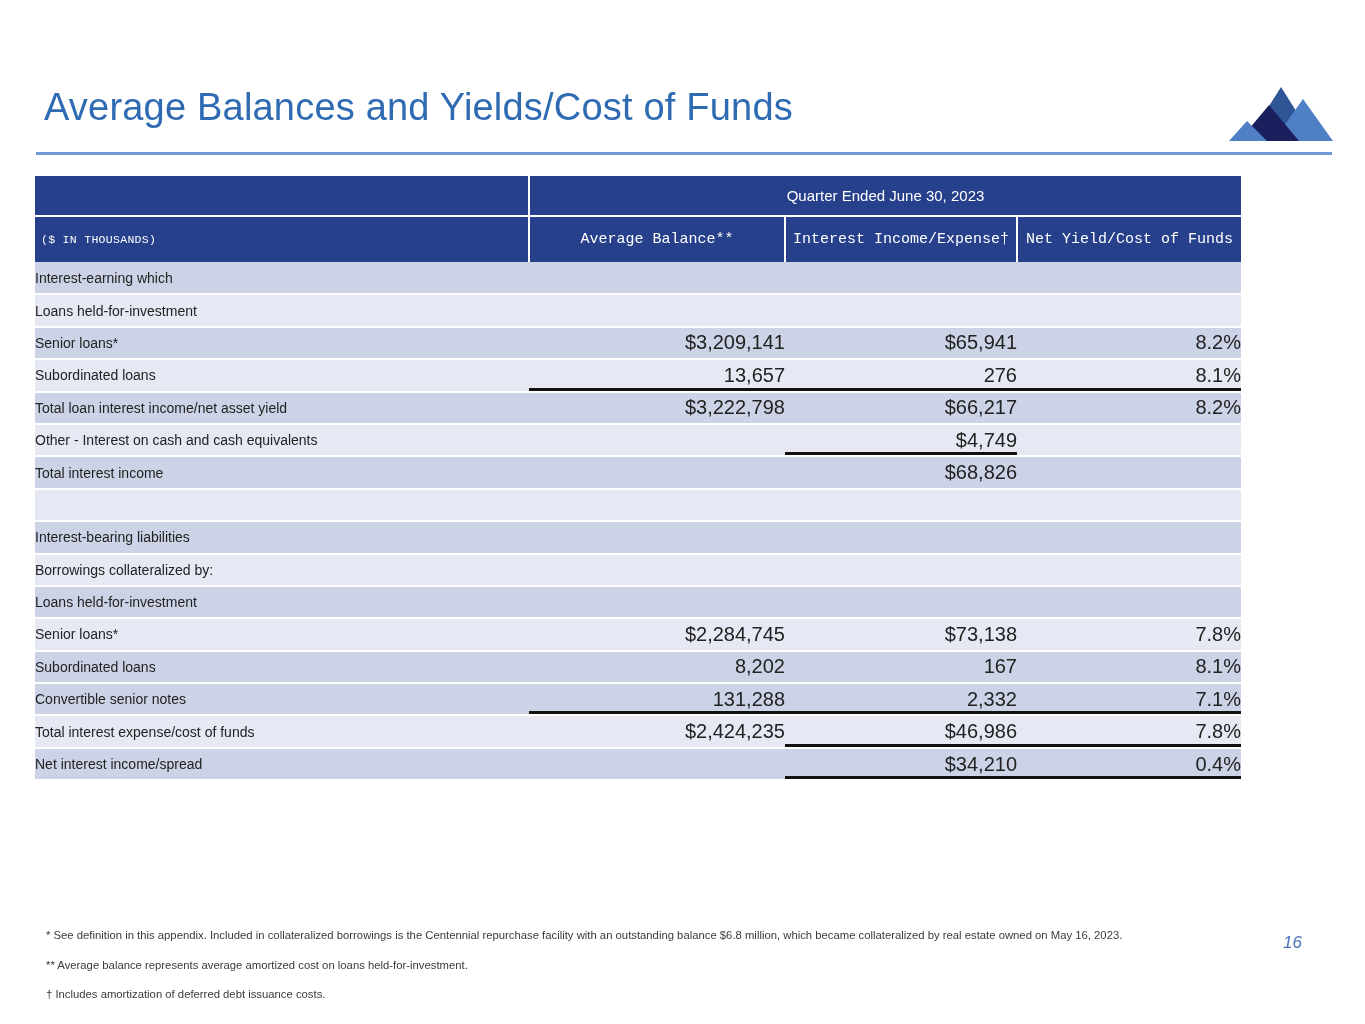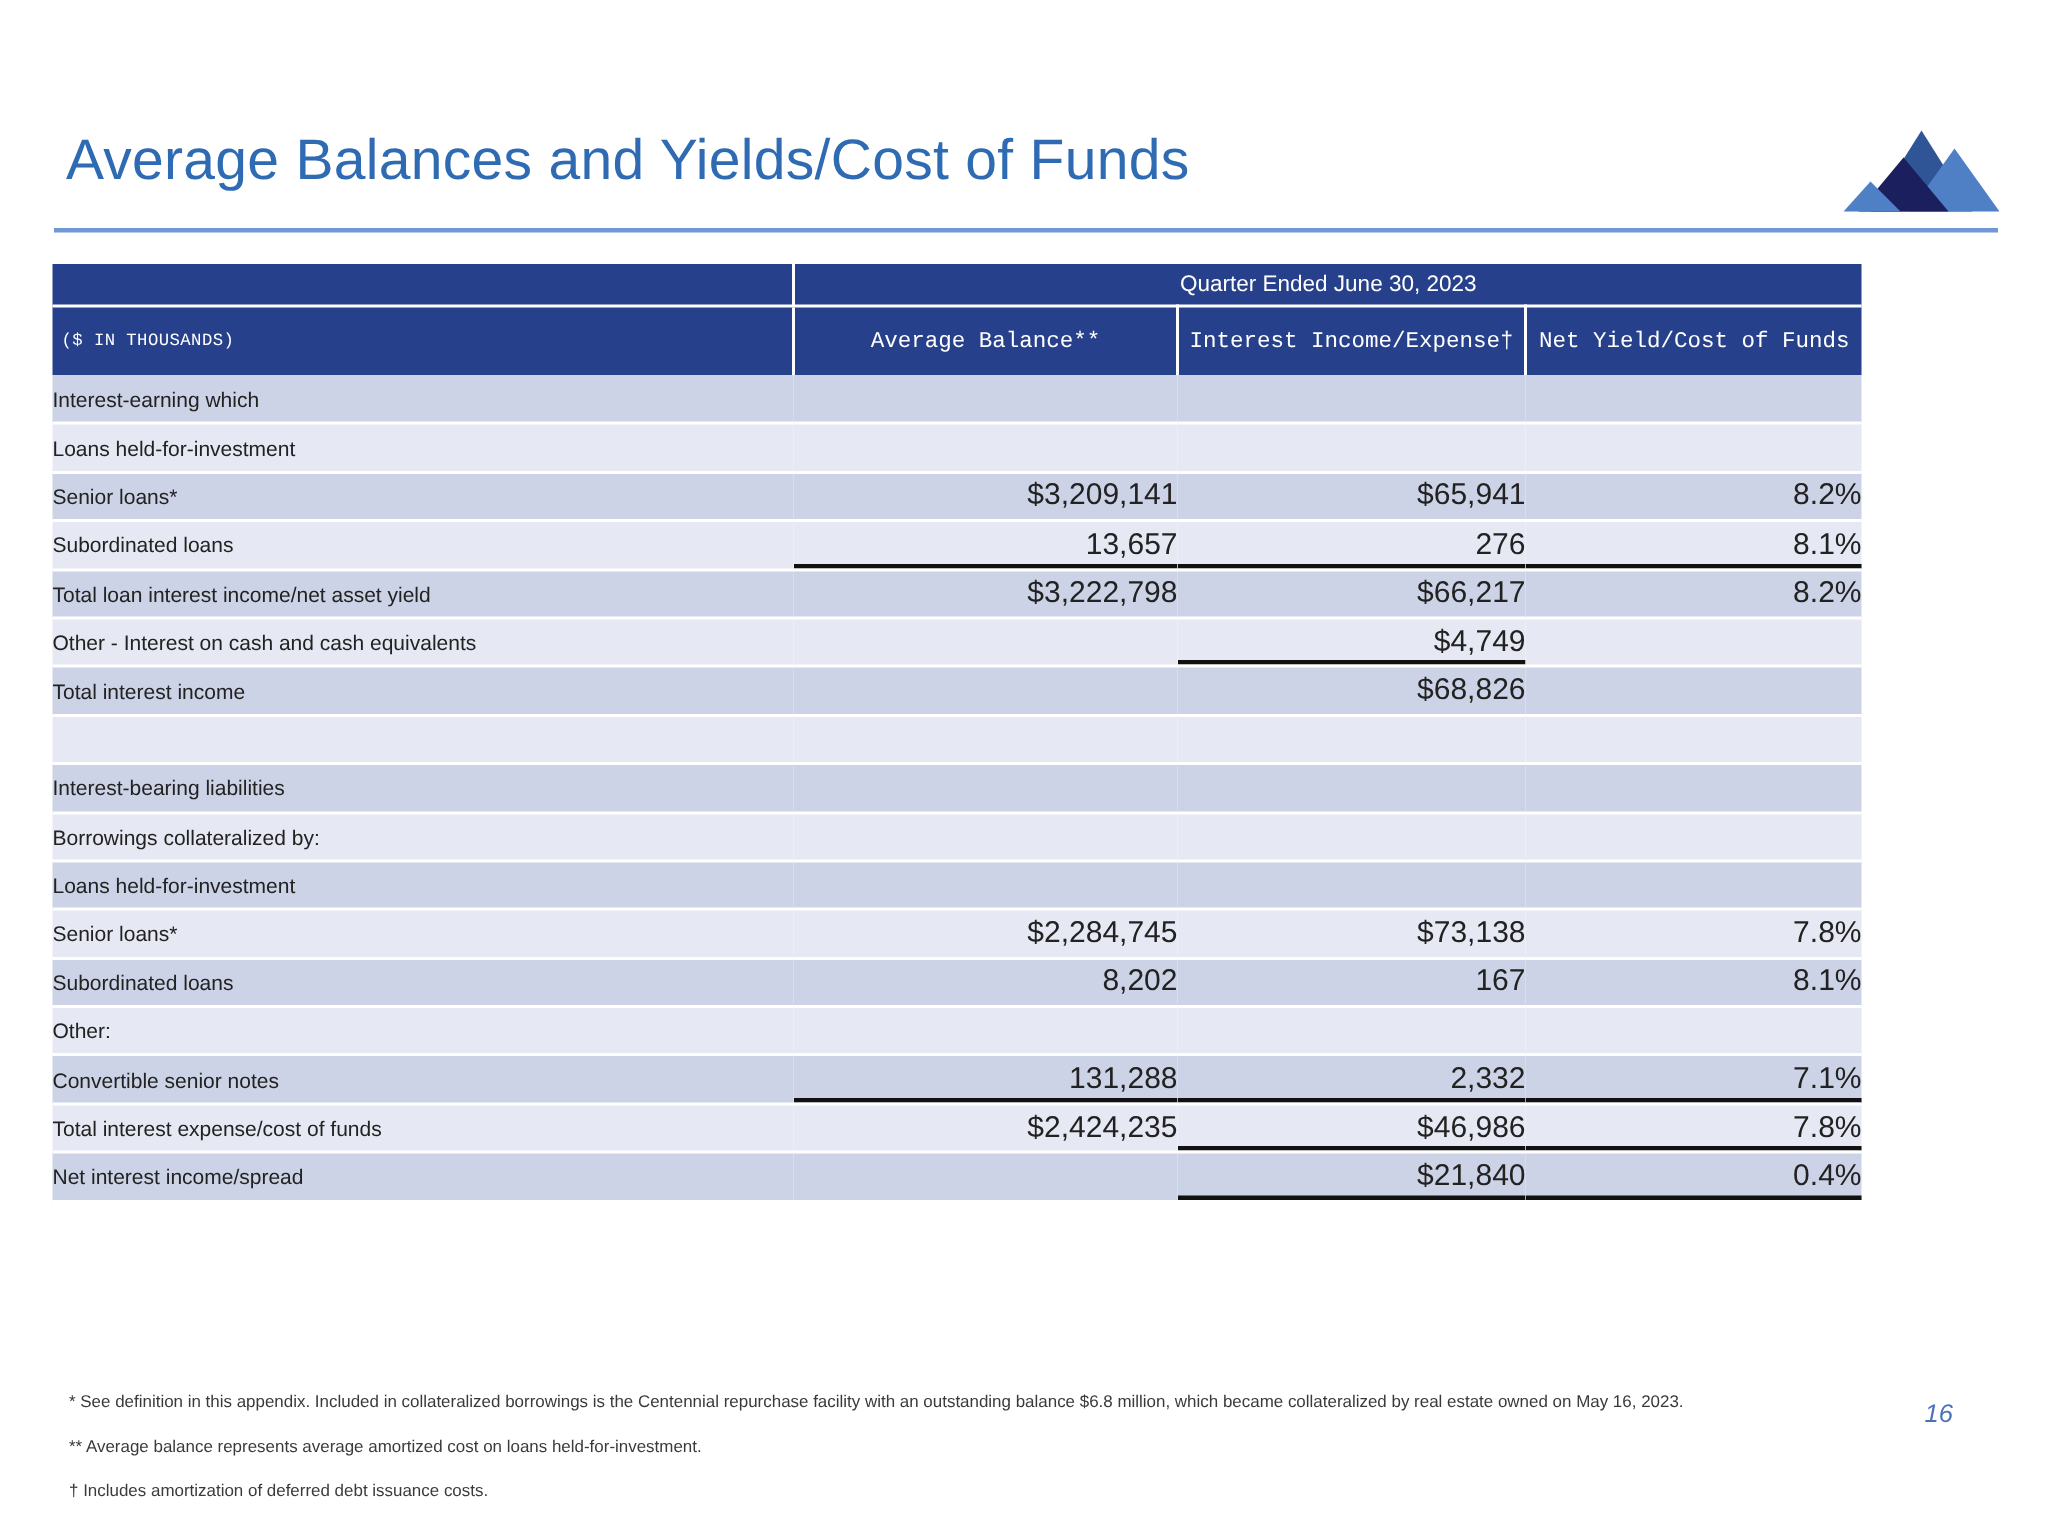--- a/index.html
+++ b/index.html
@@ -72,21 +72,21 @@
     box-sizing: border-box;
     vertical-align: middle;
   }
 
   
   tr.hdr-top th {
     background: #27408b;
     color: #ffffff;
     font-weight: 400;
     font-size: 15px;
-    height: 28px;
+    height: 40px;
     text-align: center;
     border-right: 2px solid #ffffff;
   }
   tr.hdr-top th.blank {
     border-right: 2px solid #ffffff;
   }
   tr.hdr-top th.last { border-right: 0; }
 
   tr.hdr-sub th {
     background: #27408b;
@@ -269,42 +269,36 @@
           <td class="num">$2,284,745</td>
           <td class="num">$73,138</td>
           <td class="num last">7.8%</td>
         </tr>
         <tr class="body-row r-dark">
           <td class="lbl i2">Subordinated loans</td>
           <td class="num">8,202</td>
           <td class="num">167</td>
           <td class="num last">8.1%</td>
         </tr>
-        <tr class="body-row r-light">
-          <td class="lbl i05">Other:</td>
-          <td class="num"></td>
-          <td class="num"></td>
-          <td class="num last"></td>
-        </tr>
         <tr class="body-row r-dark">
           <td class="lbl i1">Convertible senior notes</td>
           <td class="num rule-bot">131,288</td>
           <td class="num rule-bot">2,332</td>
           <td class="num last rule-bot">7.1%</td>
         </tr>
         <tr class="body-row r-light">
           <td class="lbl i2">Total interest expense/cost of funds</td>
           <td class="num">$2,424,235</td>
           <td class="num rule-bot">$46,986</td>
           <td class="num last rule-bot">7.8%</td>
         </tr>
         <tr class="body-row r-dark">
           <td class="lbl i3">Net interest income/spread</td>
           <td class="num"></td>
-          <td class="num rule-bot">$21,840</td>
+          <td class="num rule-bot">$34,210</td>
           <td class="num last rule-bot">0.4%</td>
         </tr>
       </tbody>
   </table>
 </div>
 
 <div class="footnotes">
   <p>* See definition in this appendix. Included in collateralized borrowings is the Centennial repurchase facility with an outstanding balance $6.8 million, which became collateralized by real estate owned on May 16, 2023.</p>
   <p>** Average balance represents average amortized cost on loans held-for-investment.</p>
   <p>† Includes amortization of deferred debt issuance costs.</p>

